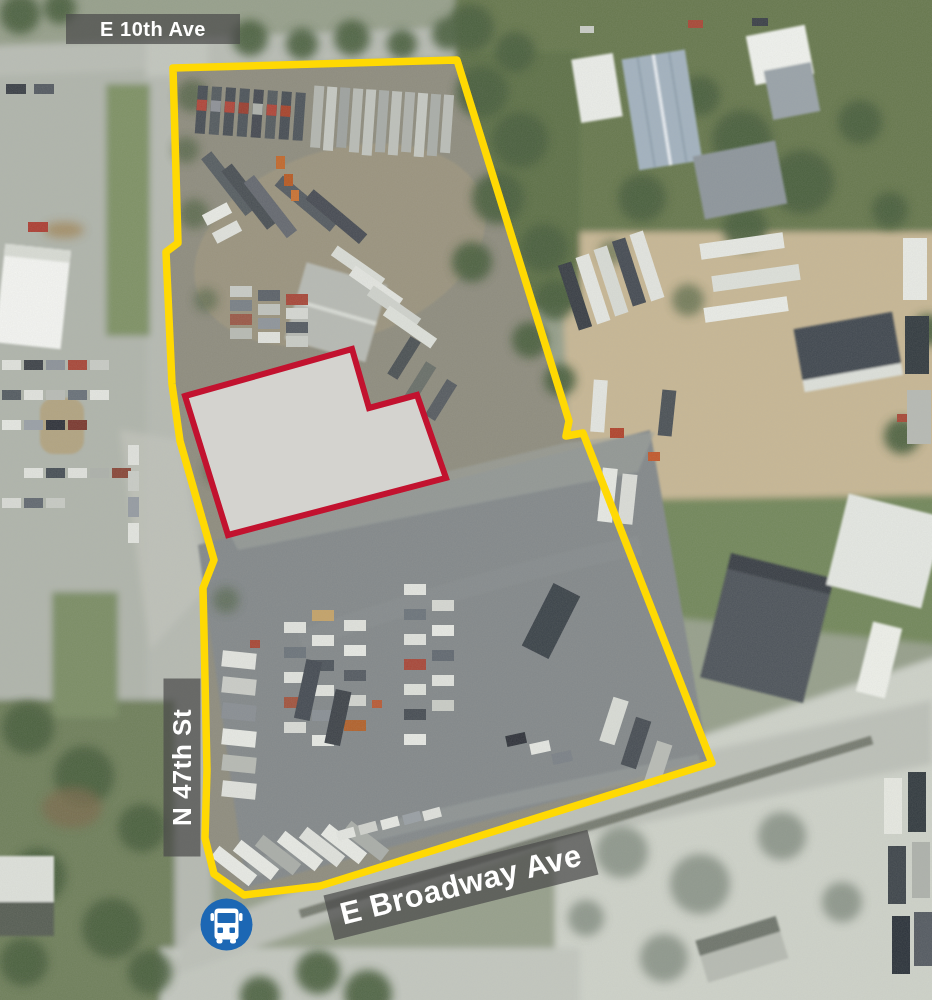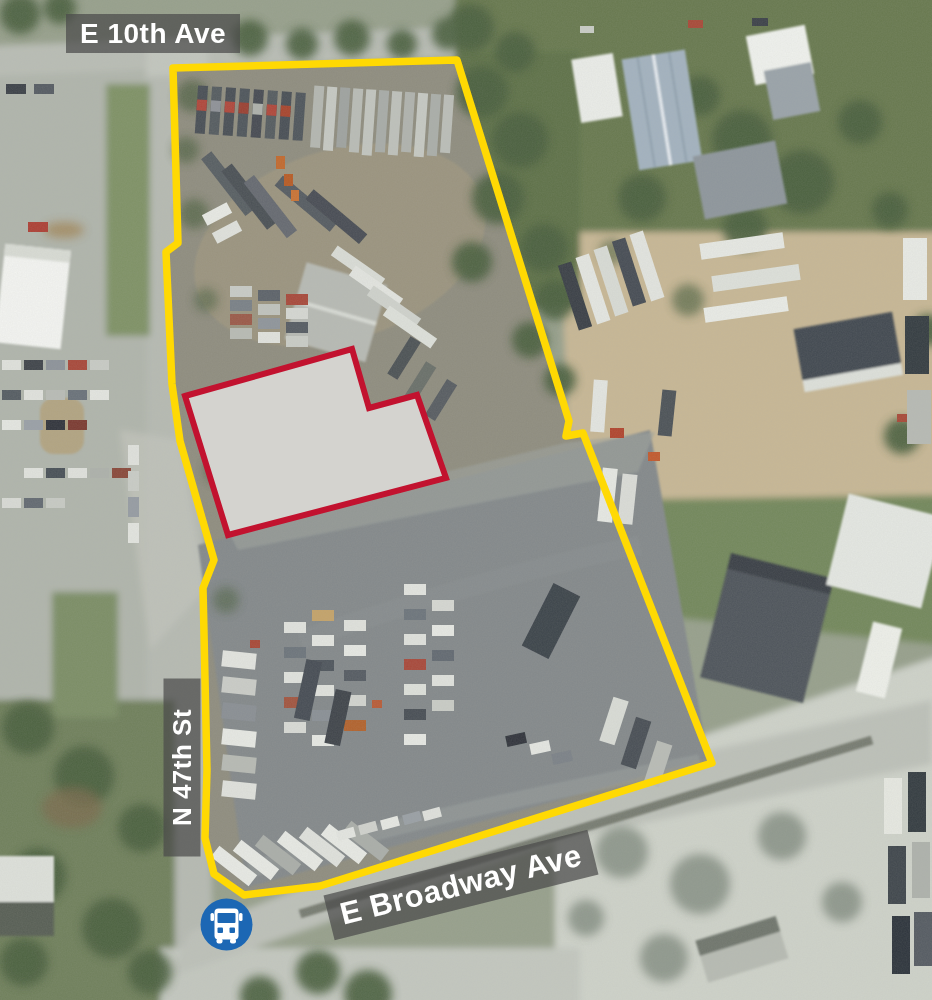--- a/index.html
+++ b/index.html
@@ -9,21 +9,21 @@
     font-family:"Liberation Sans",sans-serif;
   }
   .map-root{position:absolute;inset:0;}
   svg.scene{position:absolute;left:0;top:0;display:block;}
   .street-label{
     position:absolute;display:flex;align-items:center;justify-content:center;
     background:var(--label-bg,rgba(75,75,75,.72));
     color:var(--label-fg,#ffffff);
     font-weight:bold;letter-spacing:.5px;white-space:nowrap;
   }
-  .label-top{left:66px;top:14px;width:174px;height:39px;font-size:28px;}
+  .label-top{left:66px;top:14px;width:174px;height:30px;font-size:20px;}
   .label-left{left:93px;top:749px;width:178px;height:37px;font-size:26px;transform:rotate(-90deg);}
   .label-bottom{left:325px;top:862px;width:272px;height:46px;font-size:31px;transform:rotate(-14deg);}
   .bus-marker{position:absolute;left:200px;top:898px;width:53px;height:53px;}
   .bus-marker svg{display:block;}
 </style>
 </head>
 <body>
 
 <div class="map-root">
 

